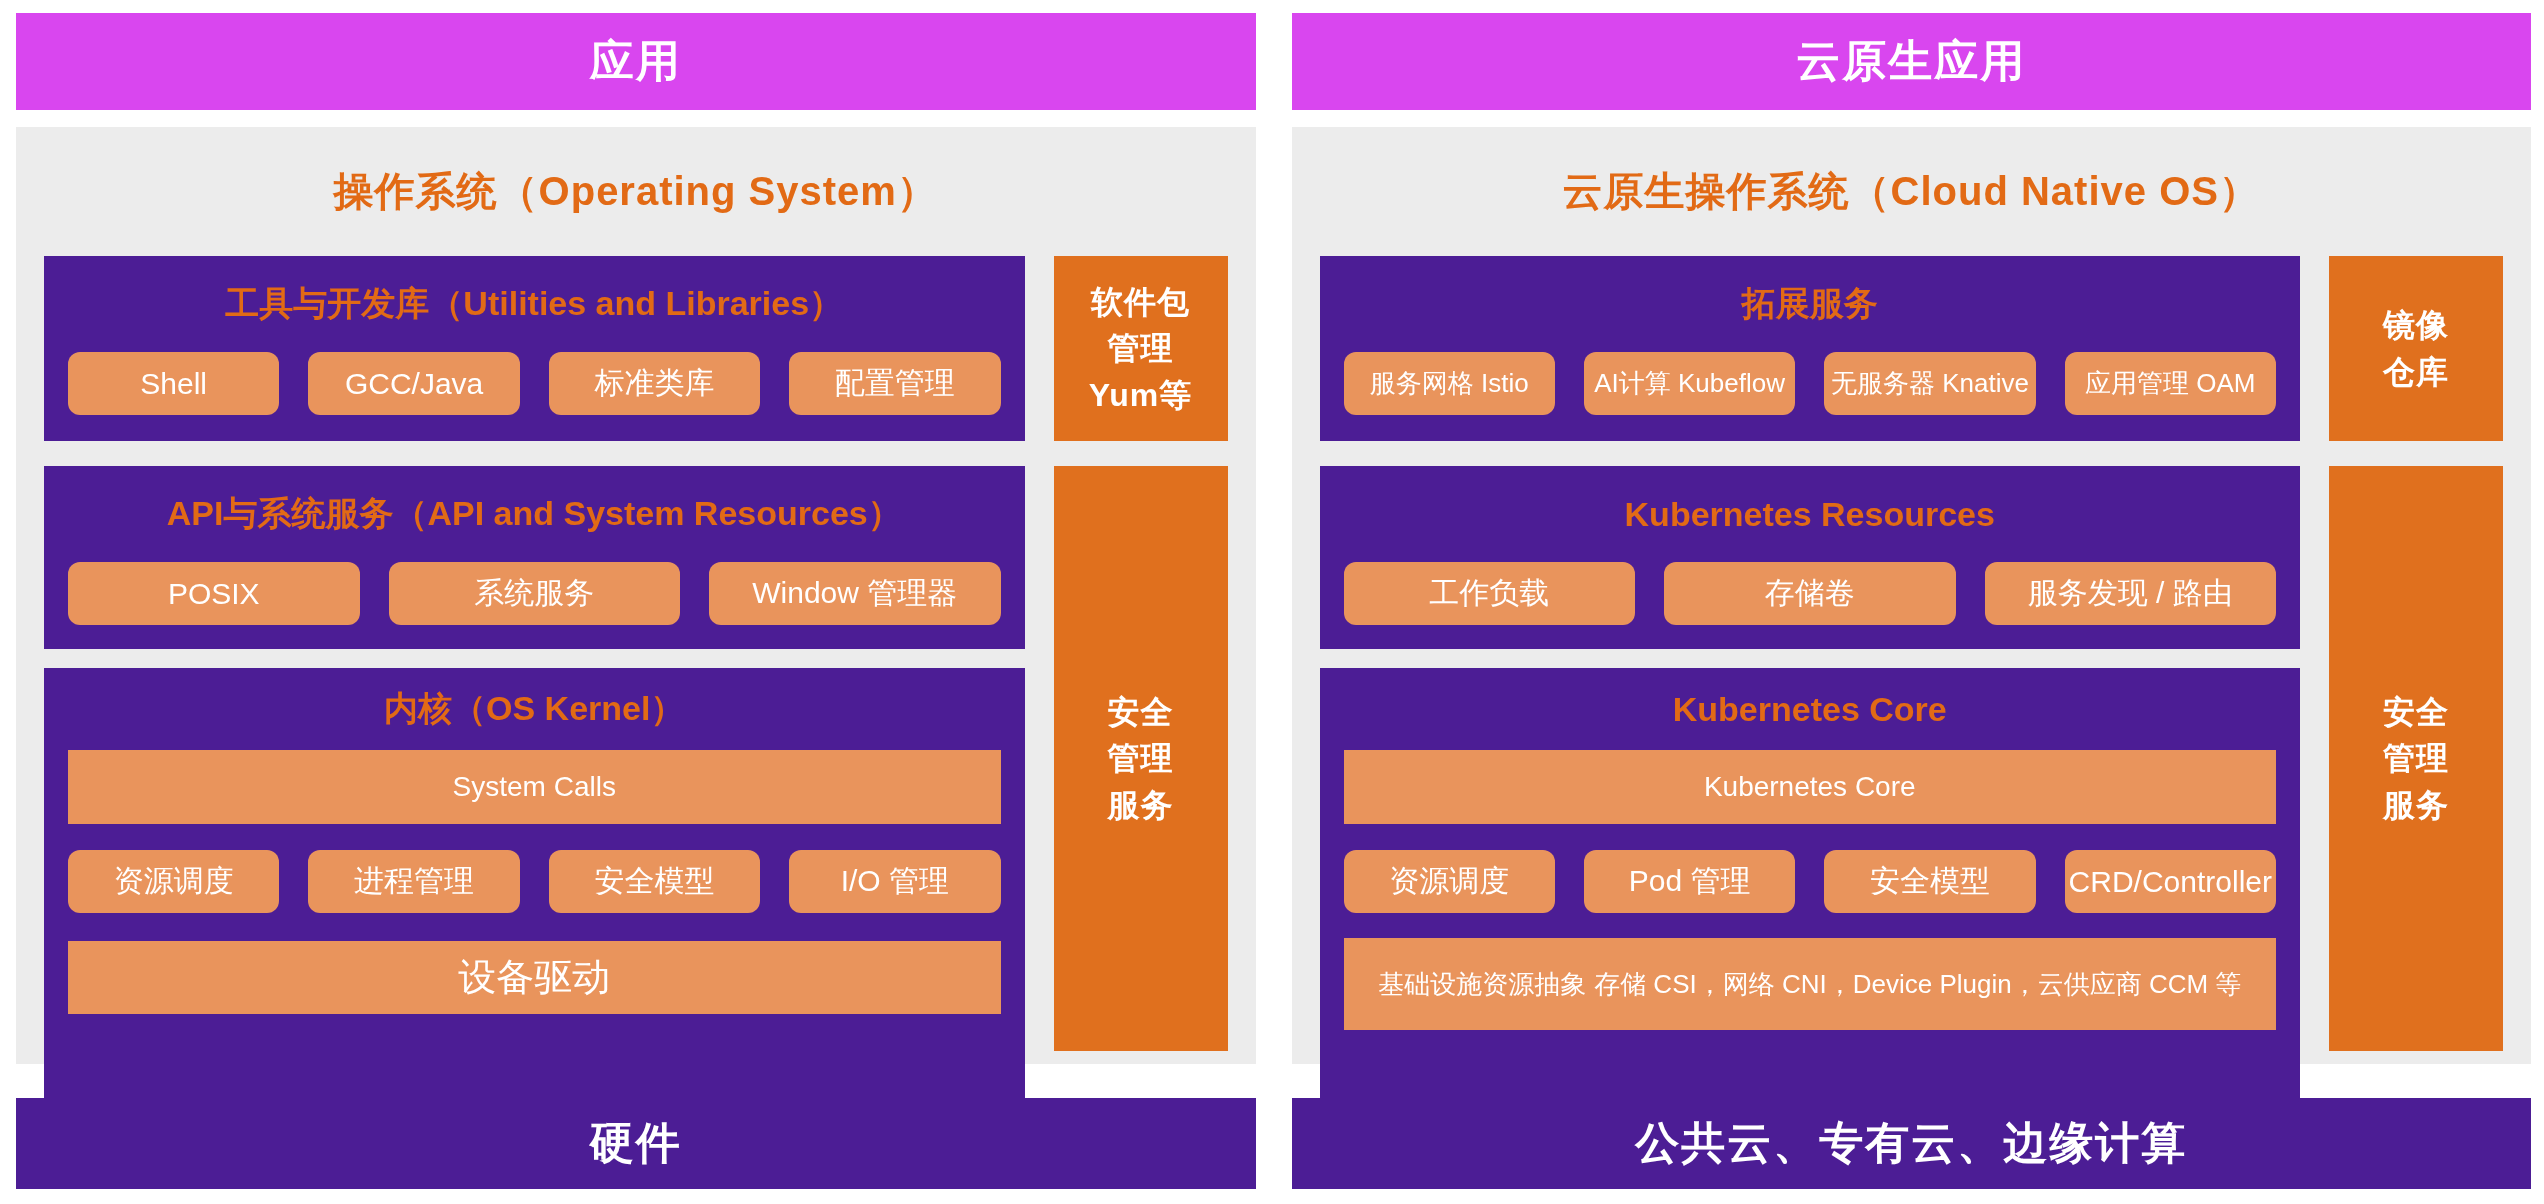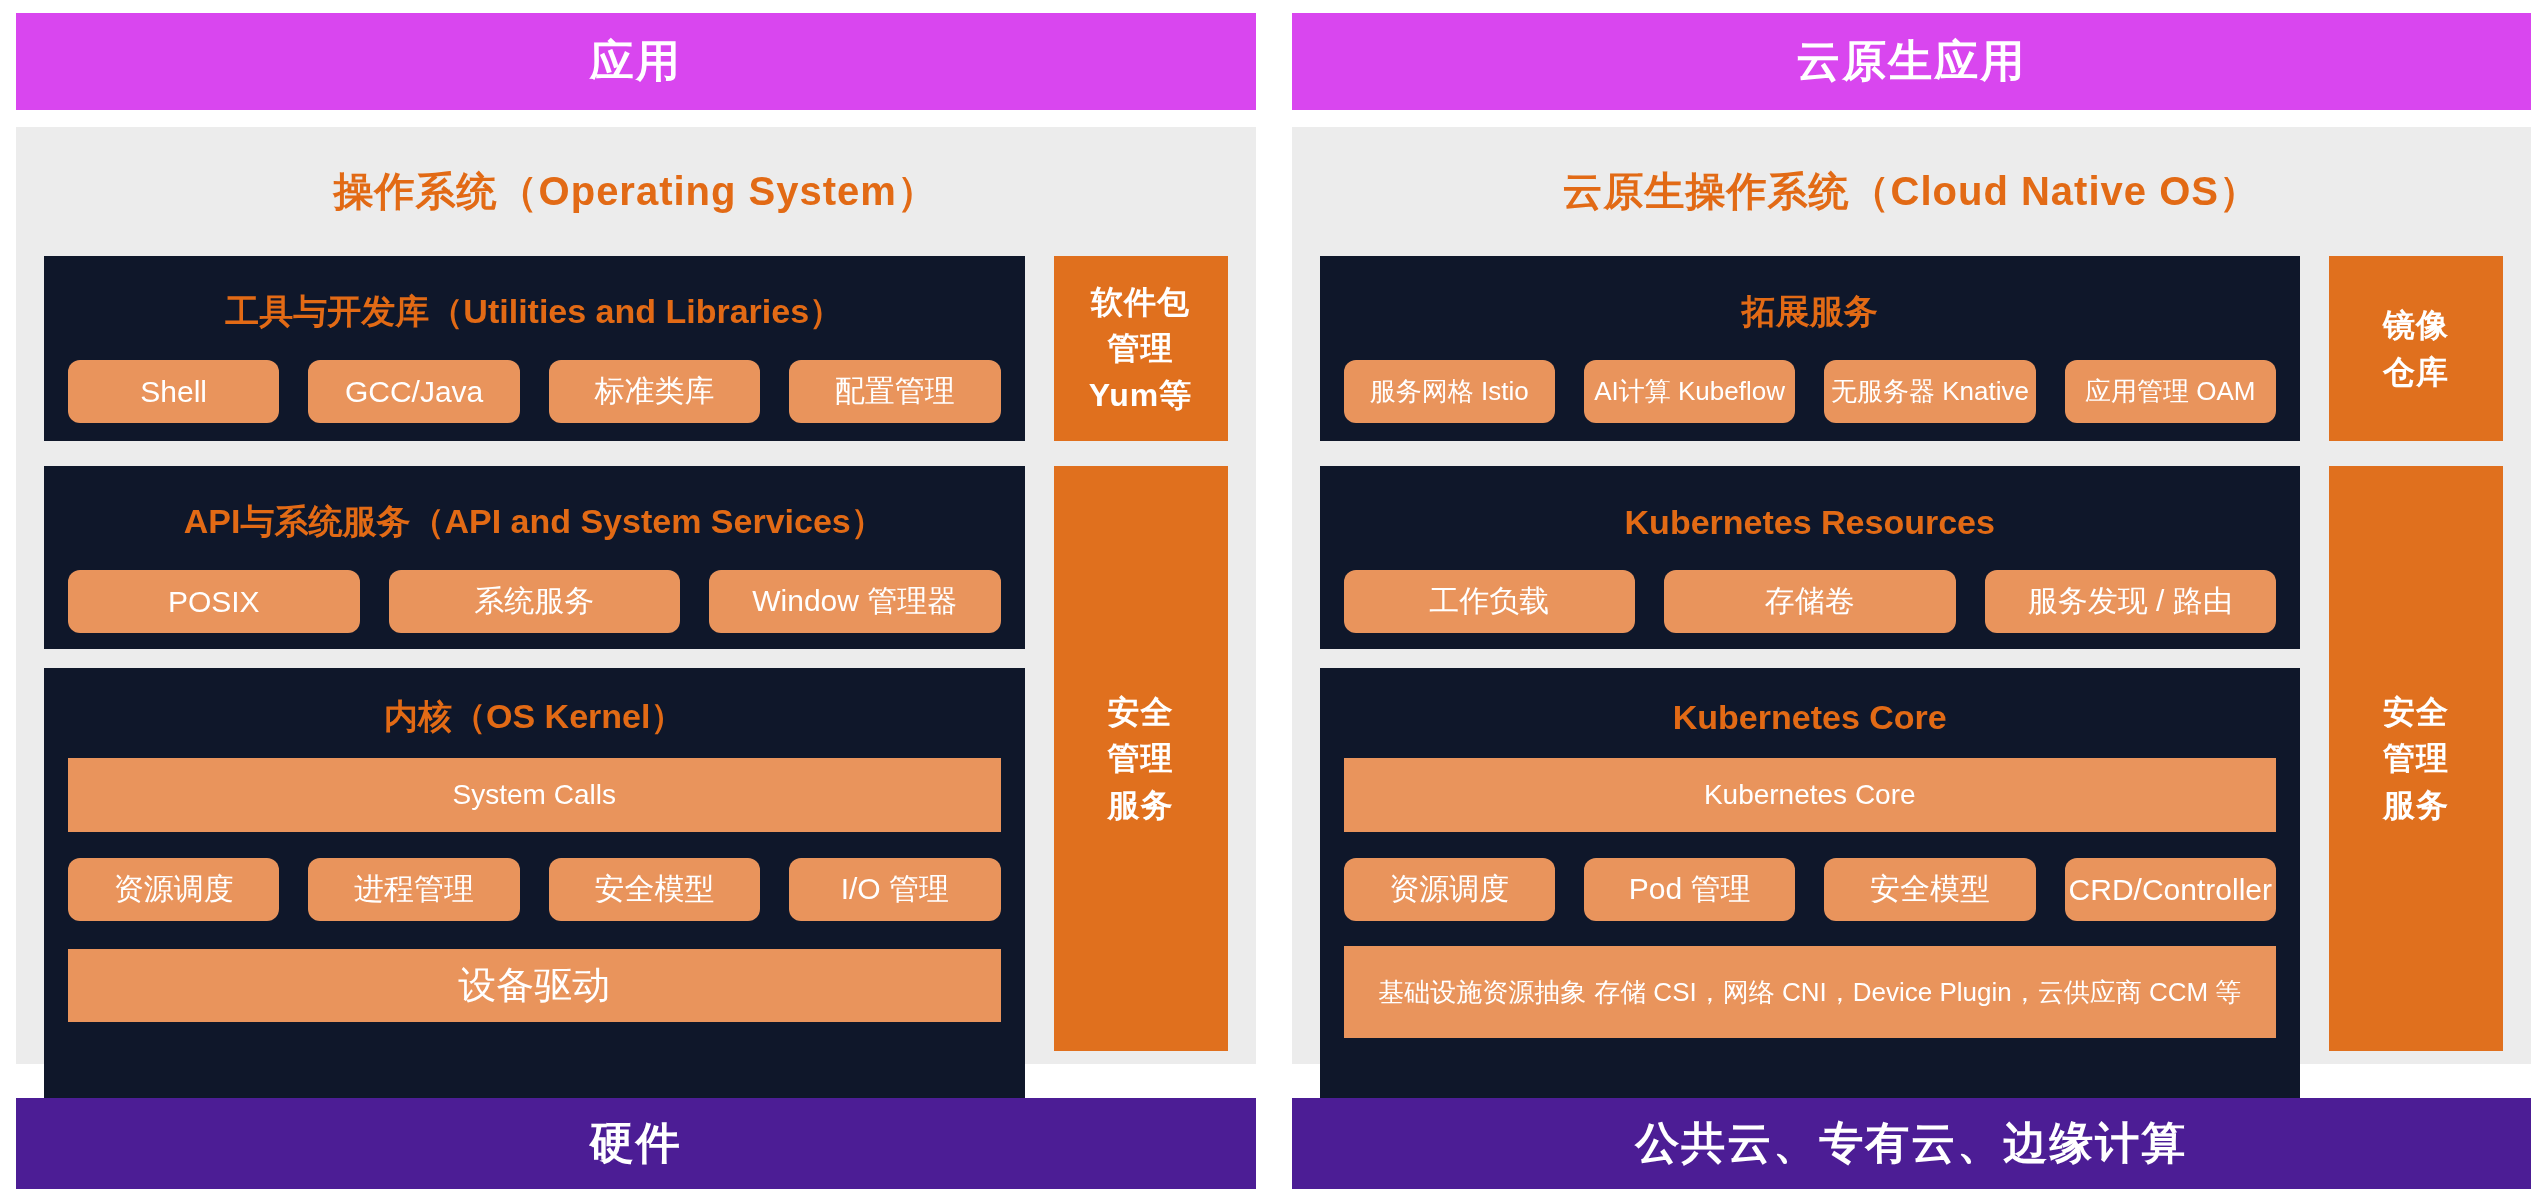--- a/index.html
+++ b/index.html
@@ -25,21 +25,21 @@
     background: #ececec; height: 937px; flex: none;
     padding: 0 28px; box-sizing: border-box;
   }
   .panel-title {
     height: 129px; display: flex; align-items: center; justify-content: center;
     color: #e26a15; font-size: 40px; font-weight: 700; letter-spacing: 1px;
   }
   .panel-body { display: flex; gap: 29px; }
   .main { flex: 1; min-width: 0; }
 
-  .sec { background: #0f172a; padding: 8px 24px; box-sizing: border-box; }
+  .sec { background: #4c1d95; padding: 0 24px; box-sizing: border-box; }
   .sec1 { height: 185px; margin-bottom: 25px; }
   .sec2 { height: 183px; margin-bottom: 19px; }
   .sec3 { height: 484px; }
   .sec-title {
     height: 96px; display: flex; align-items: center; justify-content: center;
     color: #e26a15; font-size: 34px; font-weight: 700;
   }
   .sec3 .sec-title { height: 82px; }
 
   .chip-row { display: flex; gap: 29px; }
@@ -90,21 +90,21 @@
             <div class="sec-title">工具与开发库（Utilities and Libraries）</div>
             <div class="chip-row">
               <div class="chip">Shell</div>
               <div class="chip">GCC/Java</div>
               <div class="chip">标准类库</div>
               <div class="chip">配置管理</div>
             </div>
           </div>
 
           <div class="sec sec2">
-            <div class="sec-title">API与系统服务（API and System Services）</div>
+            <div class="sec-title">API与系统服务（API and System Resources）</div>
             <div class="chip-row">
               <div class="chip">POSIX</div>
               <div class="chip">系统服务</div>
               <div class="chip">Window 管理器</div>
             </div>
           </div>
 
           <div class="sec sec3">
             <div class="sec-title">内核（OS Kernel）</div>
             <div class="wide-bar bar-top">System Calls</div>

